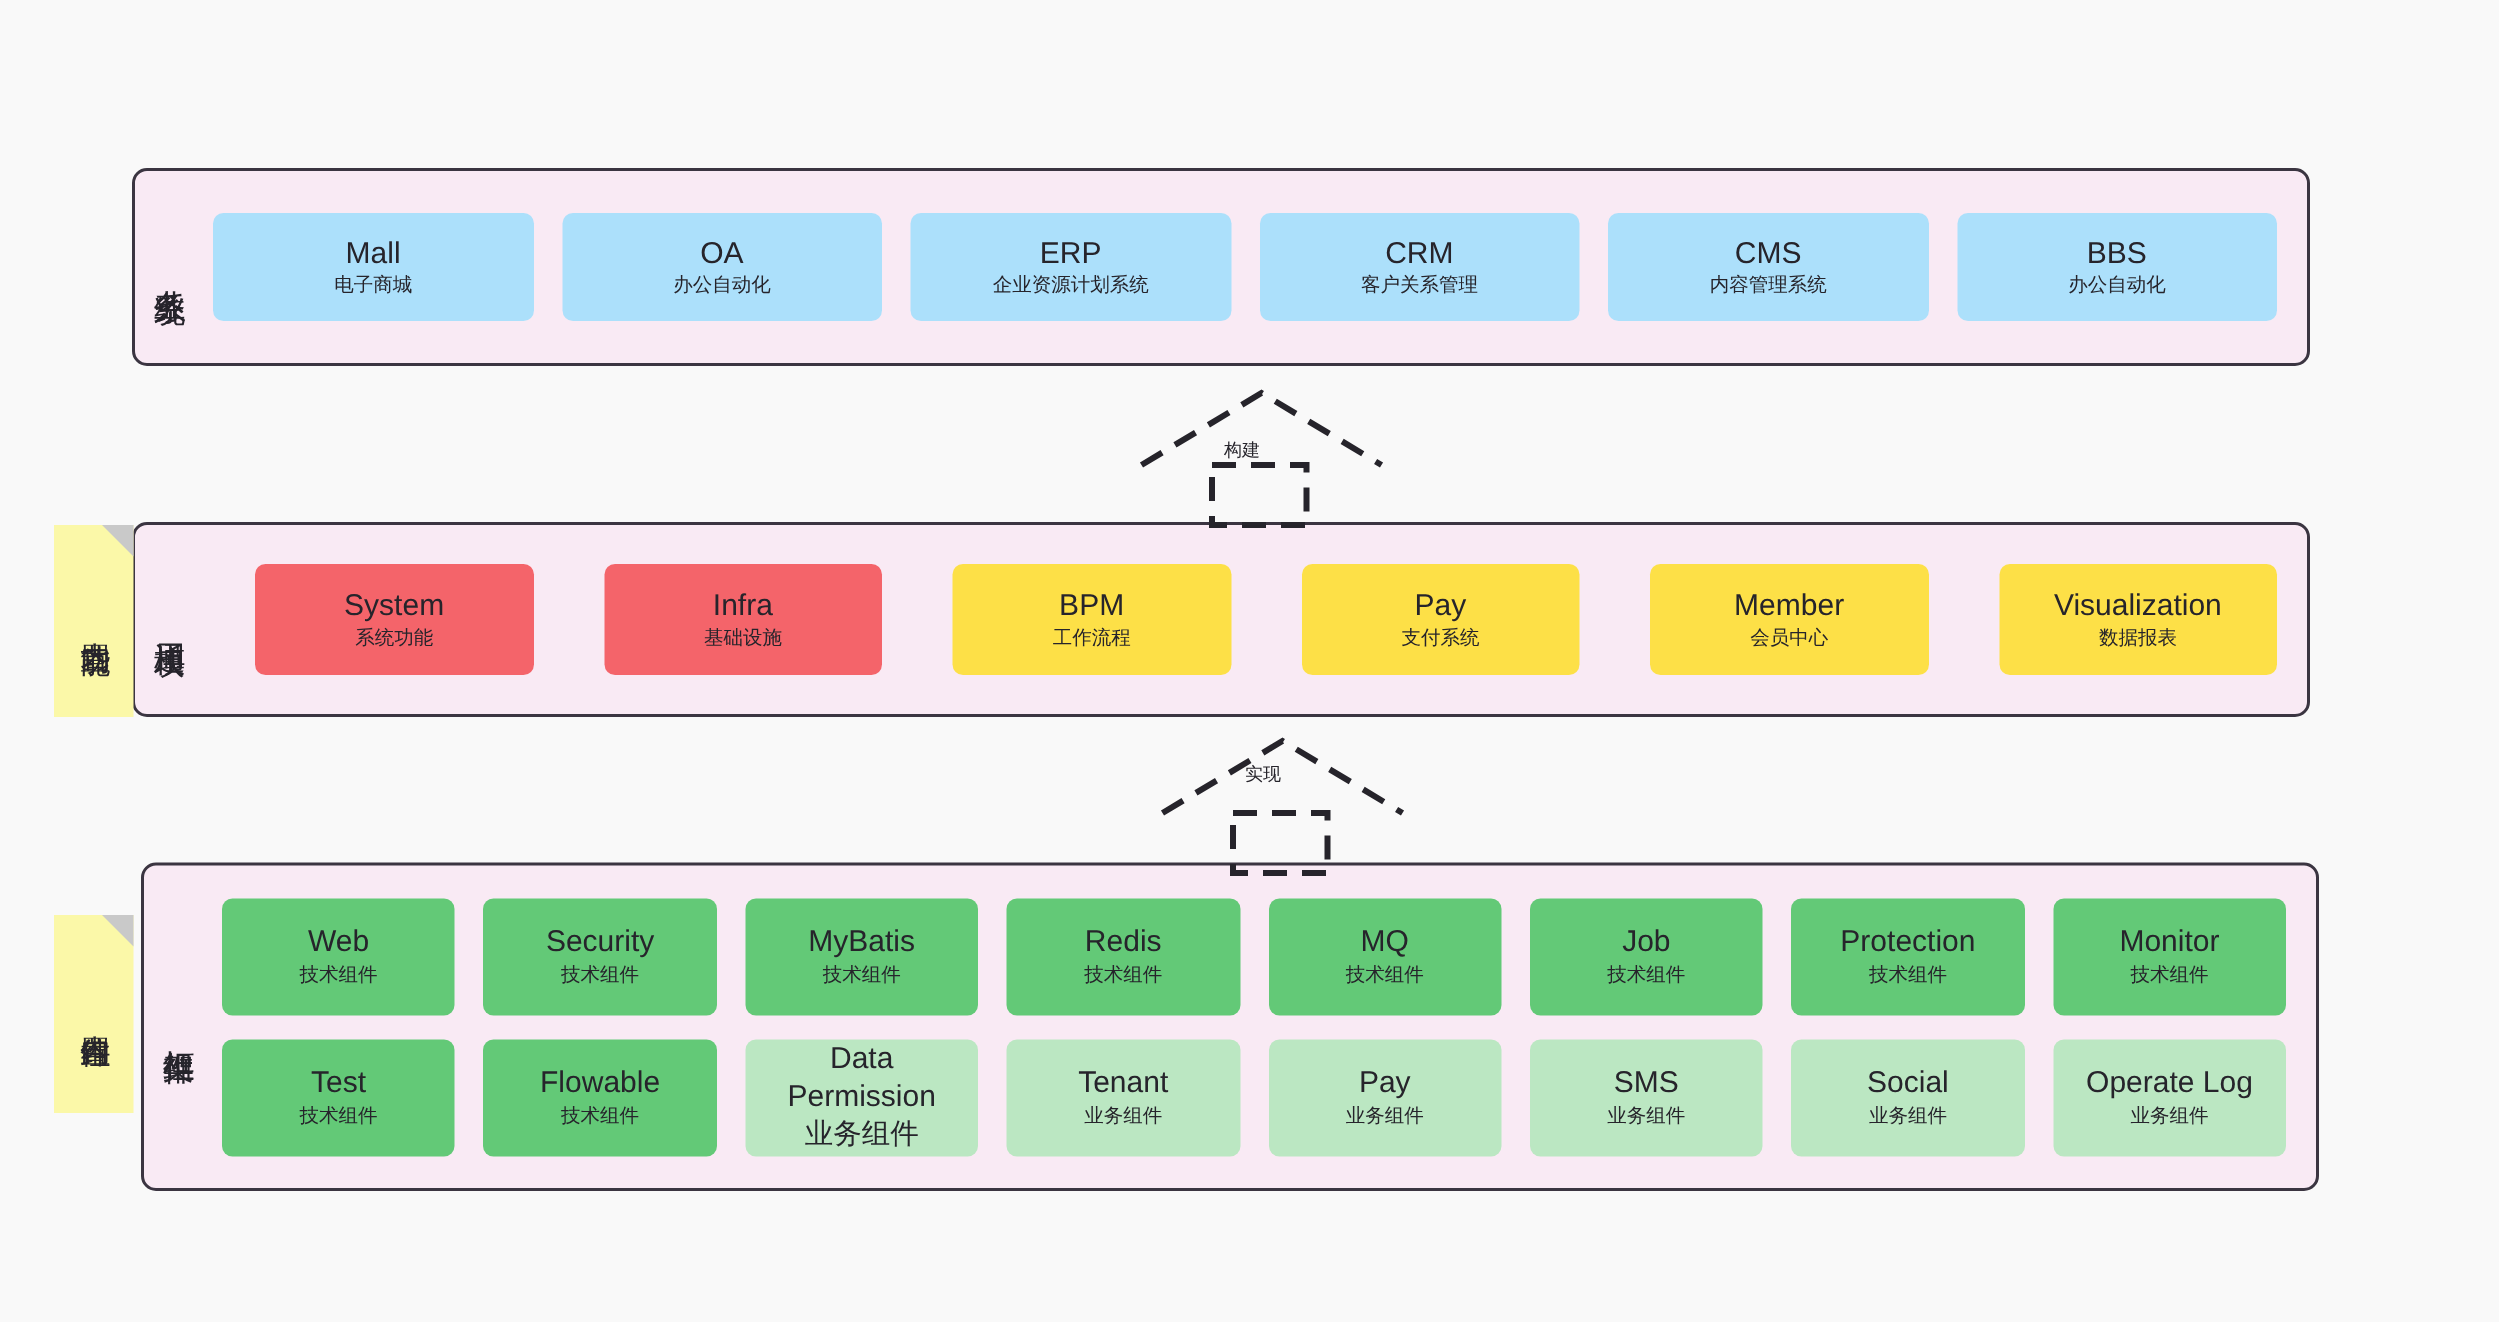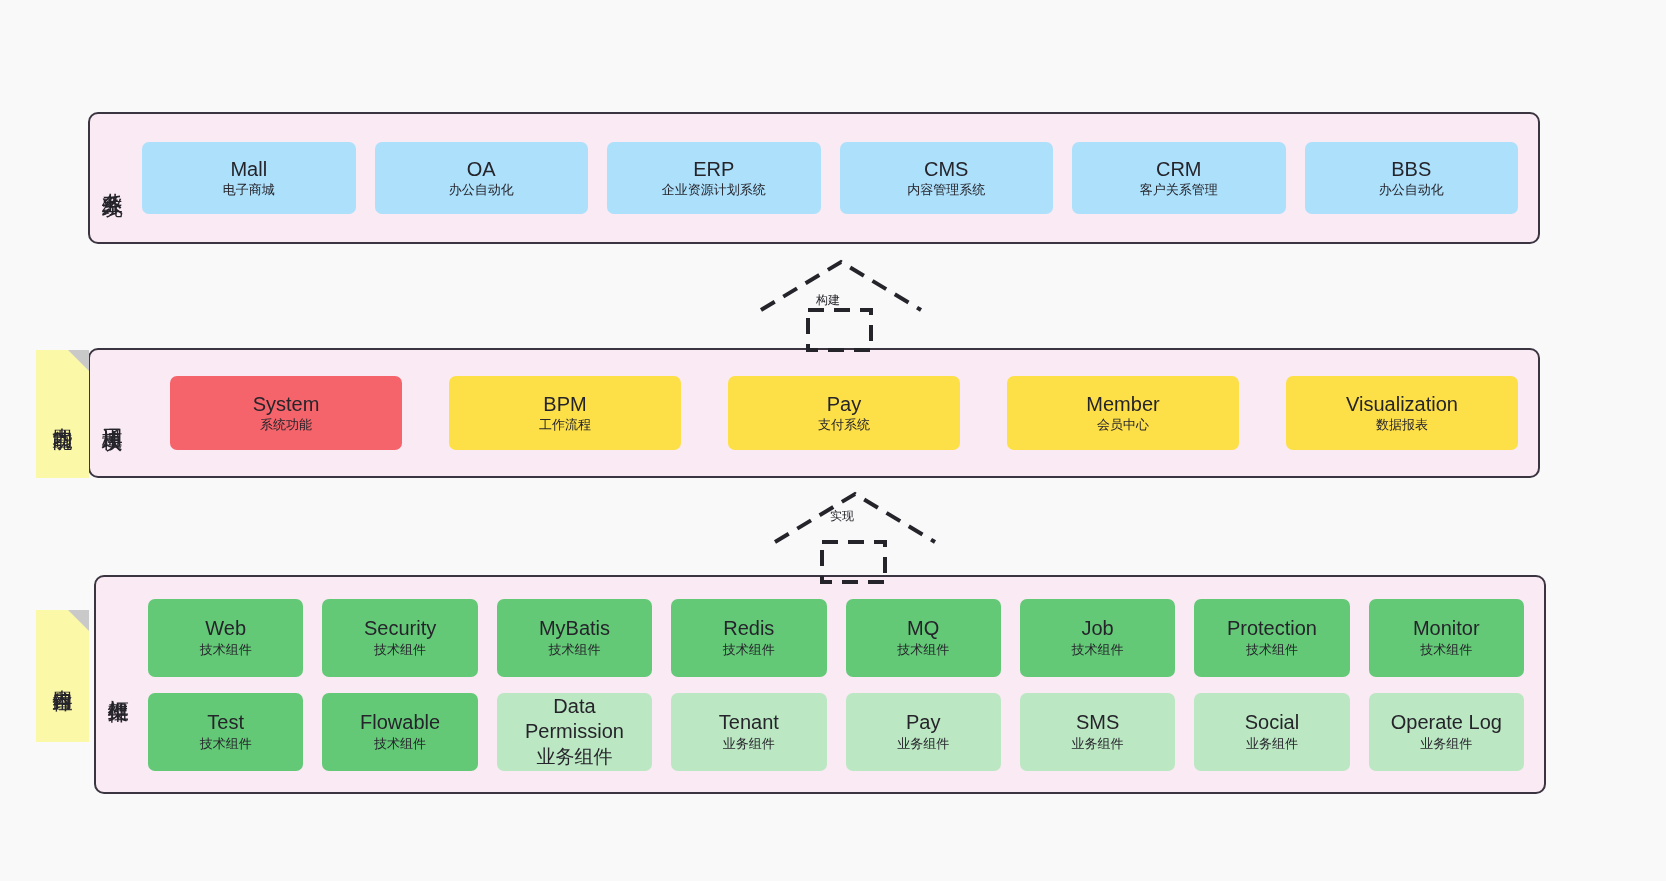--- a/index.html
+++ b/index.html
@@ -142,26 +142,26 @@
         </div>
         <div class="card c-blue">
           <div class="t1">OA</div>
           <div class="t2">办公自动化</div>
         </div>
         <div class="card c-blue">
           <div class="t1">ERP</div>
           <div class="t2">企业资源计划系统</div>
         </div>
         <div class="card c-blue">
+          <div class="t1">CRM</div>
+          <div class="t2">客户关系管理</div>
+        </div>
+        <div class="card c-blue">
           <div class="t1">CMS</div>
           <div class="t2">内容管理系统</div>
-        </div>
-        <div class="card c-blue">
-          <div class="t1">CRM</div>
-          <div class="t2">客户关系管理</div>
         </div>
         <div class="card c-blue">
           <div class="t1">BBS</div>
           <div class="t2">办公自动化</div>
         </div>
       </div>
     </div>
   </div>
 
   <div class="arrow" id="arrow-build">
@@ -175,20 +175,24 @@
   <div class="note" id="note-modules">内置功能</div>
 
   <div class="layer" id="layer-modules">
     <div class="layer-title">通用模块</div>
     <div class="layer-body">
       <div class="row">
         <div class="card c-red">
           <div class="t1">System</div>
           <div class="t2">系统功能</div>
         </div>
+        <div class="card c-red">
+          <div class="t1">Infra</div>
+          <div class="t2">基础设施</div>
+        </div>
         <div class="card c-pink">
           <div class="t1">BPM</div>
           <div class="t2">工作流程</div>
         </div>
         <div class="card c-pink">
           <div class="t1">Pay</div>
           <div class="t2">支付系统</div>
         </div>
         <div class="card c-pink">
           <div class="t1">Member</div>

